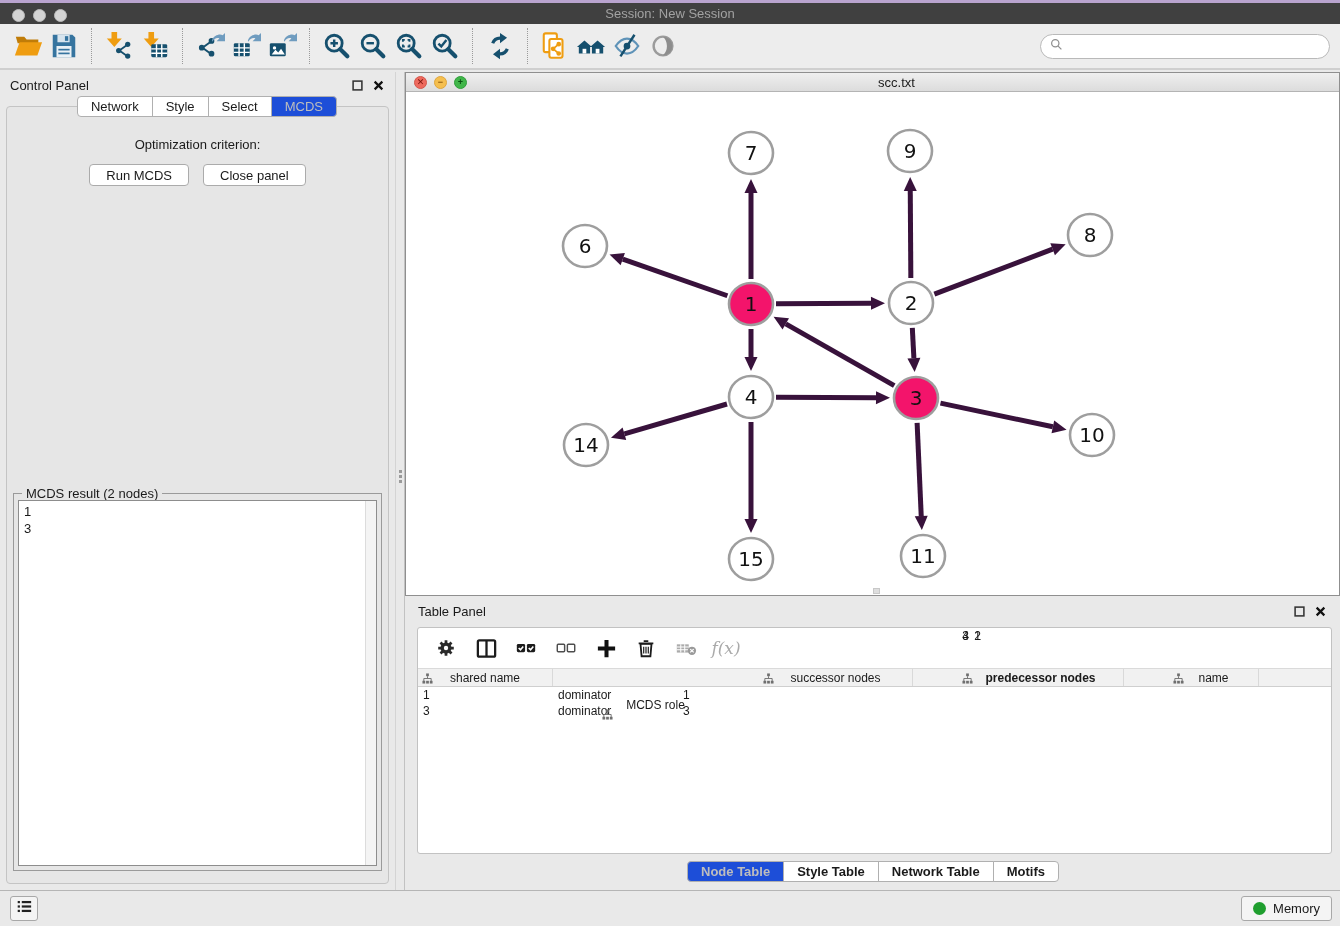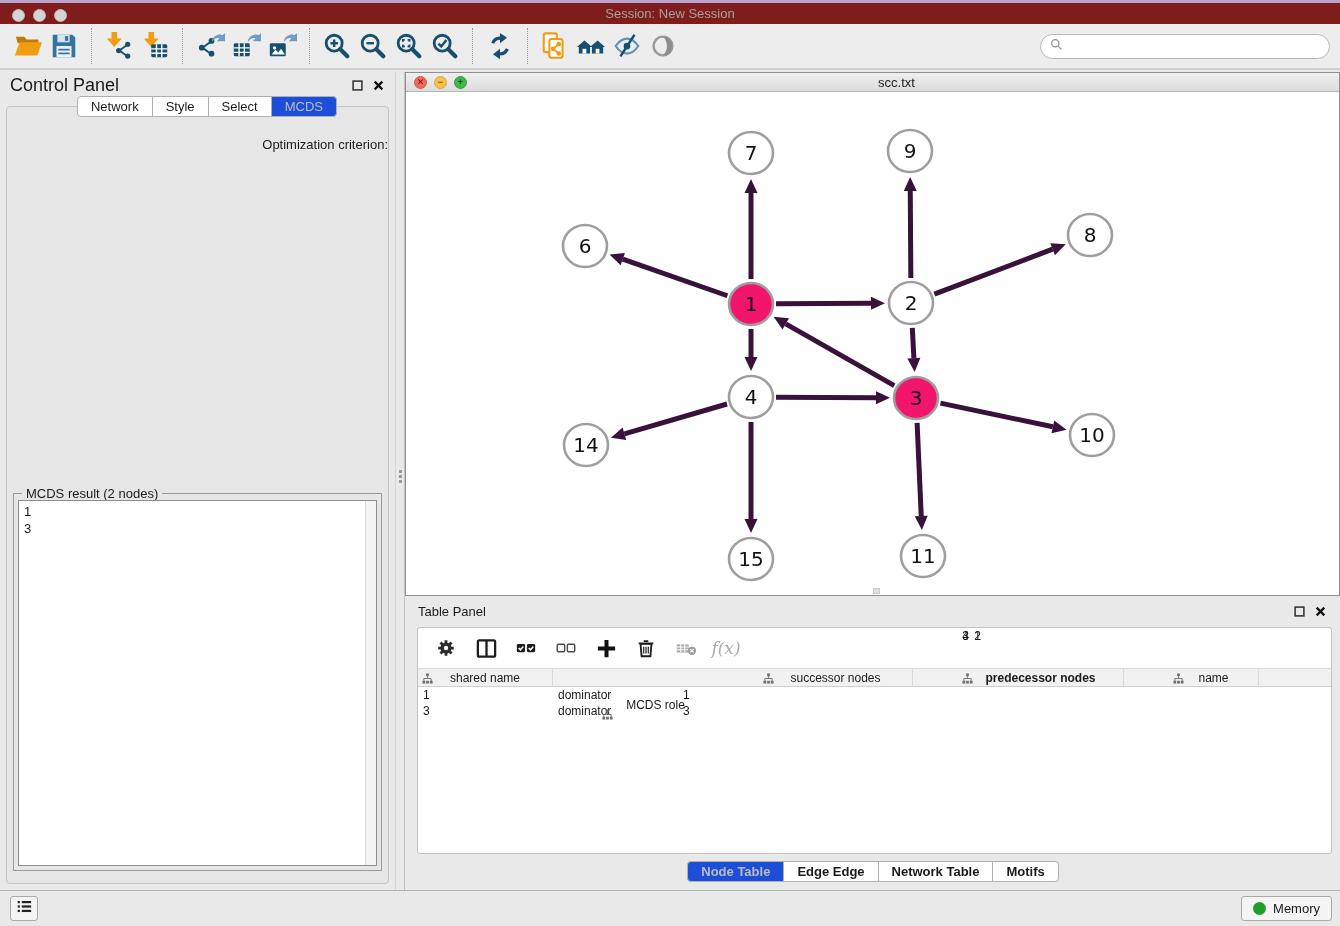--- a/index.html
+++ b/index.html
@@ -2,21 +2,21 @@
 <html><head>
 <meta charset="utf-8">
 <style>
   * { margin:0; padding:0; box-sizing:border-box; }
   html,body { width:1340px; height:926px; overflow:hidden;
     font-family:"Liberation Sans","DejaVu Sans",sans-serif; color:#1a1a1a; background:#e9e9e9; }
   .app { position:relative; width:1340px; height:926px; }
 
   
   .titlebar { position:absolute; top:0; left:0; right:0; height:24px;
-    background:#7f1d1d; border-top:3px solid #b9a4cf; }
+    background:#404040; border-top:3px solid #b9a4cf; }
   .traffic { position:absolute; left:12px; top:6px; display:flex; gap:8px; }
   .tl { width:13px; height:13px; border-radius:50%; background:#d4d4d4; border:1px solid #b9b9b9; }
   .win-title { position:absolute; left:0; right:0; top:3px; text-align:center;
     font-size:13px; color:#a2a2a2; }
 
   
   .toolbar { position:absolute; top:24px; left:0; right:0; height:46px;
     background:#ededed; border-bottom:2px solid #cfcfcf;
     display:flex; align-items:center; padding:0 10px; }
   .icon { width:36px; height:36px; display:flex; align-items:center; justify-content:center; flex:0 0 auto; }
@@ -24,32 +24,32 @@
   .searchbox { margin-left:auto; width:290px; height:25px; background:#fff;
     border:1px solid #b9b9b9; border-radius:13px; display:flex; align-items:center;
     padding:0 9px; gap:6px; }
   .searchbox input { border:none; outline:none; flex:1; font-size:13px; background:transparent; }
 
   
   .main { position:absolute; top:72px; left:0; right:0; bottom:36px; background:#e9e9e9; }
 
   
   .control-panel { position:absolute; left:0; top:0; width:395px; bottom:0; }
-  .cp-header { height:26px; display:flex; align-items:center; padding:0 10px; font-size:18px; }
+  .cp-header { height:26px; display:flex; align-items:center; padding:0 10px; font-size:13px; }
   .panel-btns { margin-left:auto; display:flex; gap:8px; align-items:center; }
   .pbtn { width:13px; height:13px; display:flex; align-items:center; justify-content:center; cursor:default; }
   .cp-tabs { position:absolute; top:24px; left:18px; right:0; display:flex; justify-content:center; z-index:3; }
   .tab { height:21px; padding:0 13px; background:#fff; border:1px solid #b0b0b0;
     display:flex; align-items:center; font-size:13px; margin-right:-1px; }
   .tab:first-child { border-radius:4px 0 0 4px; }
   .tab:last-child { border-radius:0 4px 4px 0; }
   .tab.active { background:#1d4ed8; color:#bdbdbd; }
   .cp-body { position:absolute; top:34px; left:6px; right:6px; bottom:6px;
     background:#e6e6e6; border:1px solid #c4c4c4; border-radius:4px; }
-  .opt-label { text-align:right; margin-top:30px; font-size:13px; }
+  .opt-label { text-align:center; margin-top:30px; font-size:13px; }
   .dropdown { margin:8px 38px 0 38px; height:23px; background:#fff; border:1px solid #ababab;
     border-radius:4px; display:flex; align-items:center; padding:0 6px 0 11px; font-size:13px; }
   .dropdown .dd-val { flex:1; }
   .btn-row { display:flex; justify-content:center; gap:14px; margin-top:12px; }
   .push-btn { height:22px; padding:0 16px; background:#fff; border:1px solid #ababab;
     border-radius:4px; font-size:13px; display:flex; align-items:center; }
   .mcds-fieldset { position:absolute; left:6px; right:6px; bottom:12px; height:378px;
     border:1px solid #9a9a9a; background:#e6e6e6; }
   .mcds-legend { position:absolute; top:-8px; left:8px; background:#e6e6e6;
     padding:0 4px; font-size:13px; }
@@ -292,20 +292,24 @@
         </span>
       </div>
       <div class="cp-tabs" id="cp-tabs">
           <div class="tab">Network</div>
           <div class="tab">Style</div>
           <div class="tab">Select</div>
           <div class="tab active">MCDS</div>
         </div>
       <div class="cp-body">
         <div class="opt-label">Optimization criterion:</div>
+        <div class="btn-row">
+          <div class="push-btn">Run MCDS</div>
+          <div class="push-btn">Close panel</div>
+        </div>
         <div class="mcds-fieldset">
           <div class="mcds-legend">MCDS result (2 nodes)</div>
           <div class="mcds-text">
             <div class="txt">1
 3</div>
             <div class="mcds-scroll"></div>
           </div>
         </div>
       </div>
     </div>
@@ -570,21 +574,21 @@
                 <div class="td-cell" style="width: 135px;">3</div>
                 <div class="td-cell" style="width: 116px;">dominator</div>
                 <div class="td-cell right" style="width: 154px;">3</div>
                 <div class="td-cell right" style="width: 166px;">2</div>
                 <div class="td-cell name-col" style="width: 90px;">3</div>
               </div>
             </div>
         </div>
         <div class="tp-tabs" id="tp-tabs">
             <div class="tab active">Node Table</div>
-            <div class="tab">Edge Edge</div>
+            <div class="tab">Style Table</div>
             <div class="tab">Network Table</div>
             <div class="tab">Motifs</div>
           </div>
       </div>
 
     </div>
   </div>
 
   <div class="statusbar">
     <div class="sb-left-btn">

